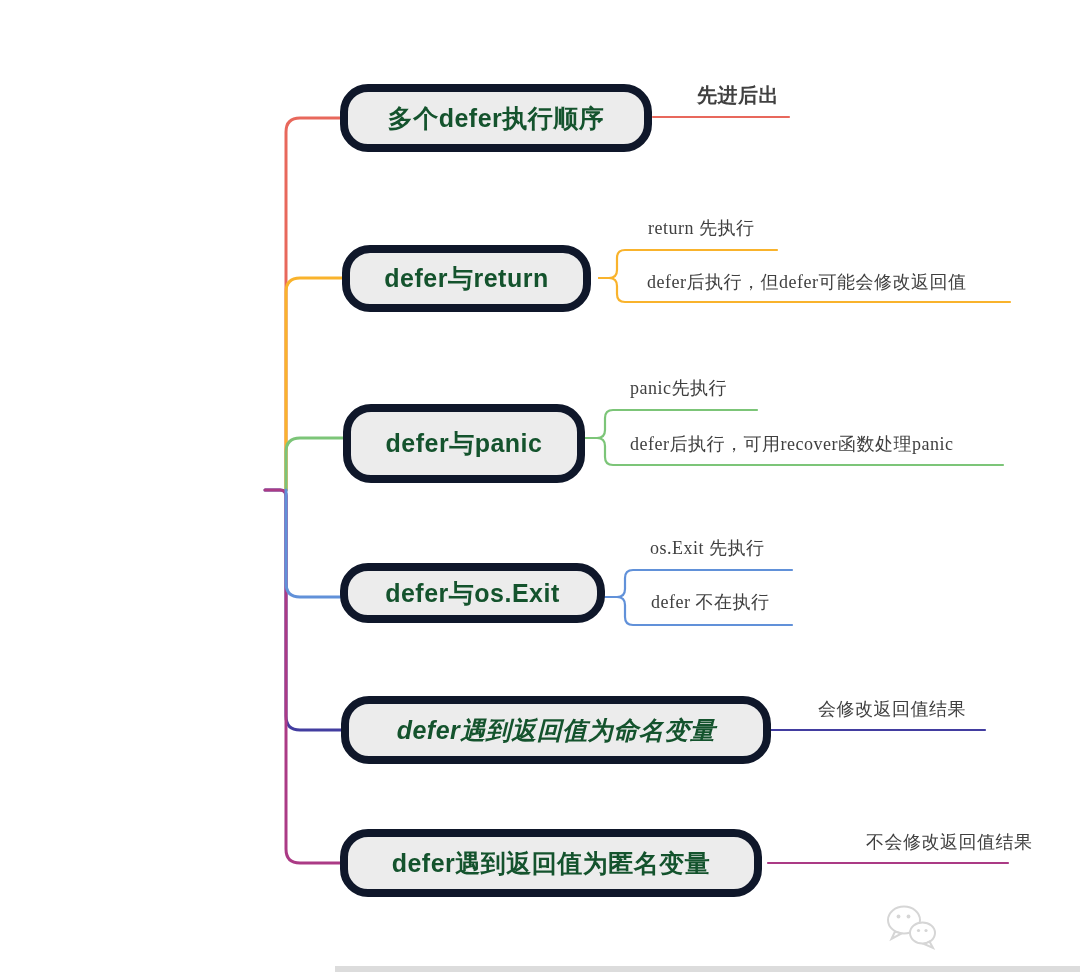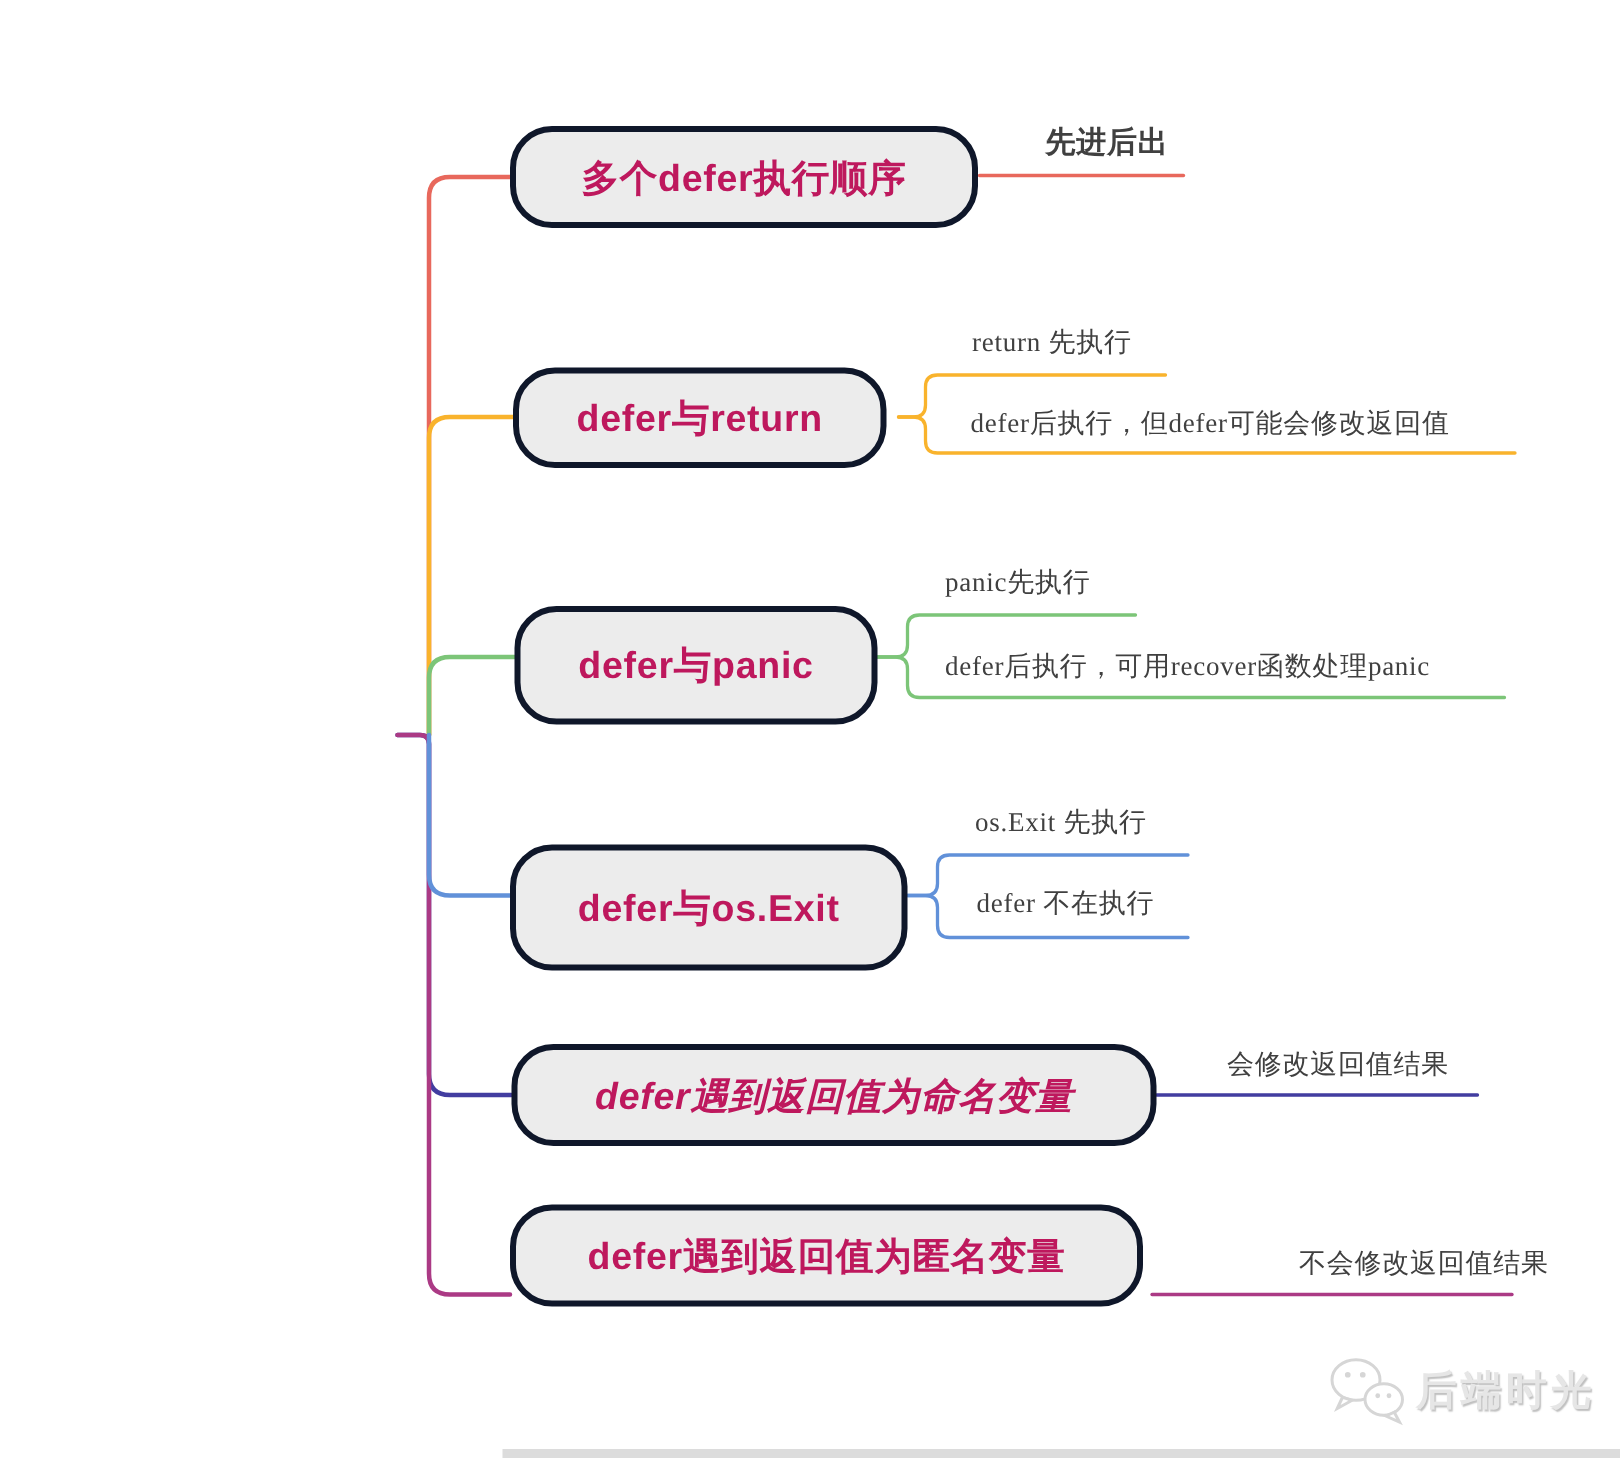--- a/index.html
+++ b/index.html
@@ -4,22 +4,22 @@
 <style>
   html,body{margin:0;padding:0;background:#fff;}
   body{width:1080px;height:972px;overflow:hidden;
        font-family:"Liberation Sans","DejaVu Sans",sans-serif;}
   #canvas{position:relative;width:1080px;height:972px;background:#ffffff;}
   #edges{position:absolute;left:0;top:0;z-index:1;}
   .node{position:absolute;z-index:2;display:flex;align-items:center;justify-content:center;
         box-sizing:border-box;white-space:nowrap;}
   .root{background:#0f89d0;border-radius:16px;color:#ffffff;
         font-size:42px;font-weight:bold;letter-spacing:.5px;}
-  .box{background:#ececec;border:4px solid #0f172a;border-radius:28px;
-       color:#be185d;font-size:25px;font-weight:bold;letter-spacing:.5px;}
+  .box{background:#ececec;border:8px solid #0f172a;border-radius:28px;
+       color:#14532d;font-size:25px;font-weight:bold;letter-spacing:.5px;}
   .leaf{position:absolute;z-index:2;color:#404040;font-size:18px;font-weight:500;
         line-height:26px;white-space:nowrap;letter-spacing:.5px;font-family:Liberation Serif, serif;}
   .leaf.big{font-size:20px;font-weight:600;}
   .bottom-bar{position:absolute;left:335px;top:966px;width:745px;height:6px;
               background:#dcdcdc;z-index:0;}
   .watermark{position:absolute;left:884px;top:903px;z-index:3;display:flex;
              align-items:center;}
   .watermark-text{font-size:27px;font-weight:600;letter-spacing:3px;color:#e6e6e6;
                   text-shadow:1px 1px 1px #bfbfbf, -1px -1px 0 #ffffff;margin-left:6px;}
 </style>
@@ -49,23 +49,23 @@
       <path d="M 605 597 L 617 597 Q 625 597 625 605 L 625 617 Q 625 625 633 625 L 792 625" stroke="#6191d9"></path>
       <path d="M 771 730 L 985 730" stroke="#423da0"></path>
       <path d="M 768 863 L 1008 863" stroke="#ab3a85"></path>
     </g>
   </svg>
 
 
   <div class="node box" style="left:340px;top:84px;width:312px;height:68px;">多个defer执行顺序</div>
   <div class="node box" style="left:342px;top:245px;width:249px;height:67px;">defer与return</div>
   <div class="node box" style="left:343px;top:404px;width:242px;height:79px;">defer与panic</div>
-  <div class="node box" style="left:340px;top:563px;width:265px;height:84px;">defer与os.Exit</div>
+  <div class="node box" style="left:340px;top:563px;width:265px;height:60px;">defer与os.Exit</div>
   <div class="node box" style="left:341px;top:696px;width:430px;height:68px;font-style:italic;">defer遇到返回值为命名变量</div>
-  <div class="node box" style="left:340px;top:803px;width:422px;height:68px;">defer遇到返回值为匿名变量</div>
+  <div class="node box" style="left:340px;top:829px;width:422px;height:68px;">defer遇到返回值为匿名变量</div>
 
   <div class="leaf big" style="left:697px;top:82px;">先进后出</div>
   <div class="leaf" style="left:648px;top:215px;">return 先执行</div>
   <div class="leaf" style="left:647px;top:269px;">defer后执行，但defer可能会修改返回值</div>
   <div class="leaf" style="left:630px;top:375px;">panic先执行</div>
   <div class="leaf" style="left:630px;top:431px;">defer后执行，可用recover函数处理panic</div>
   <div class="leaf" style="left:650px;top:535px;">os.Exit 先执行</div>
   <div class="leaf" style="left:651px;top:589px;">defer 不在执行</div>
   <div class="leaf" style="left:818px;top:696px;">会修改返回值结果</div>
   <div class="leaf" style="left:866px;top:829px;text-align:right;">不会修改返回值结果</div>
@@ -78,17 +78,16 @@
         <ellipse cx="38.5" cy="30" rx="12.5" ry="10.5"></ellipse>
         <path d="M 45.5 38.5 L 49 45 L 40 41 Z"></path>
       </g>
       <g fill="#d6d6d6">
         <circle cx="14.5" cy="13.5" r="1.9"></circle>
         <circle cx="24.5" cy="13.5" r="1.9"></circle>
         <circle cx="34.5" cy="27.5" r="1.6"></circle>
         <circle cx="42" cy="27.5" r="1.6"></circle>
       </g>
     </svg>
-    <span class="watermark-text">后端时光</span>
   </div>
 
   <div class="bottom-bar"></div>
 </div>
 
 </body></html>

